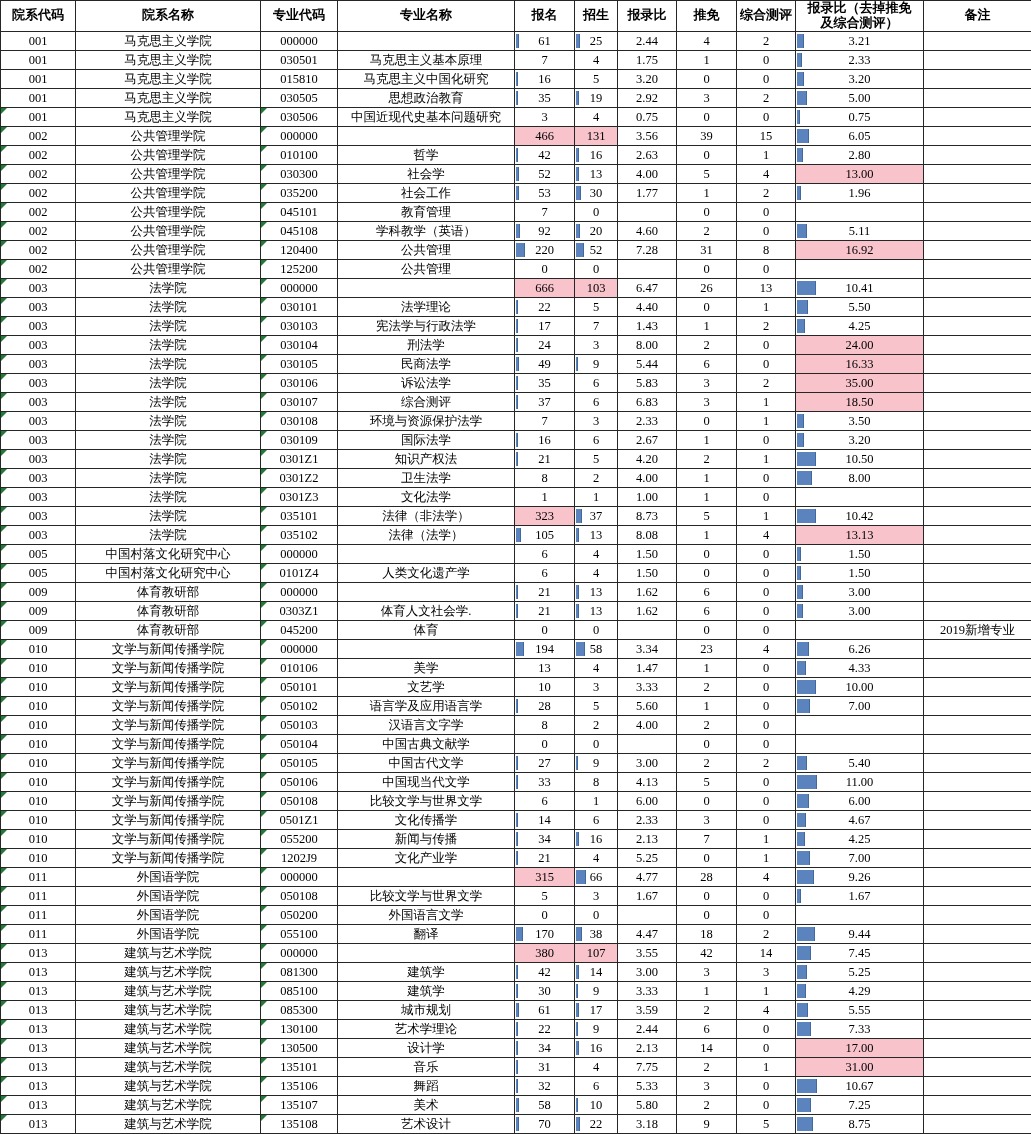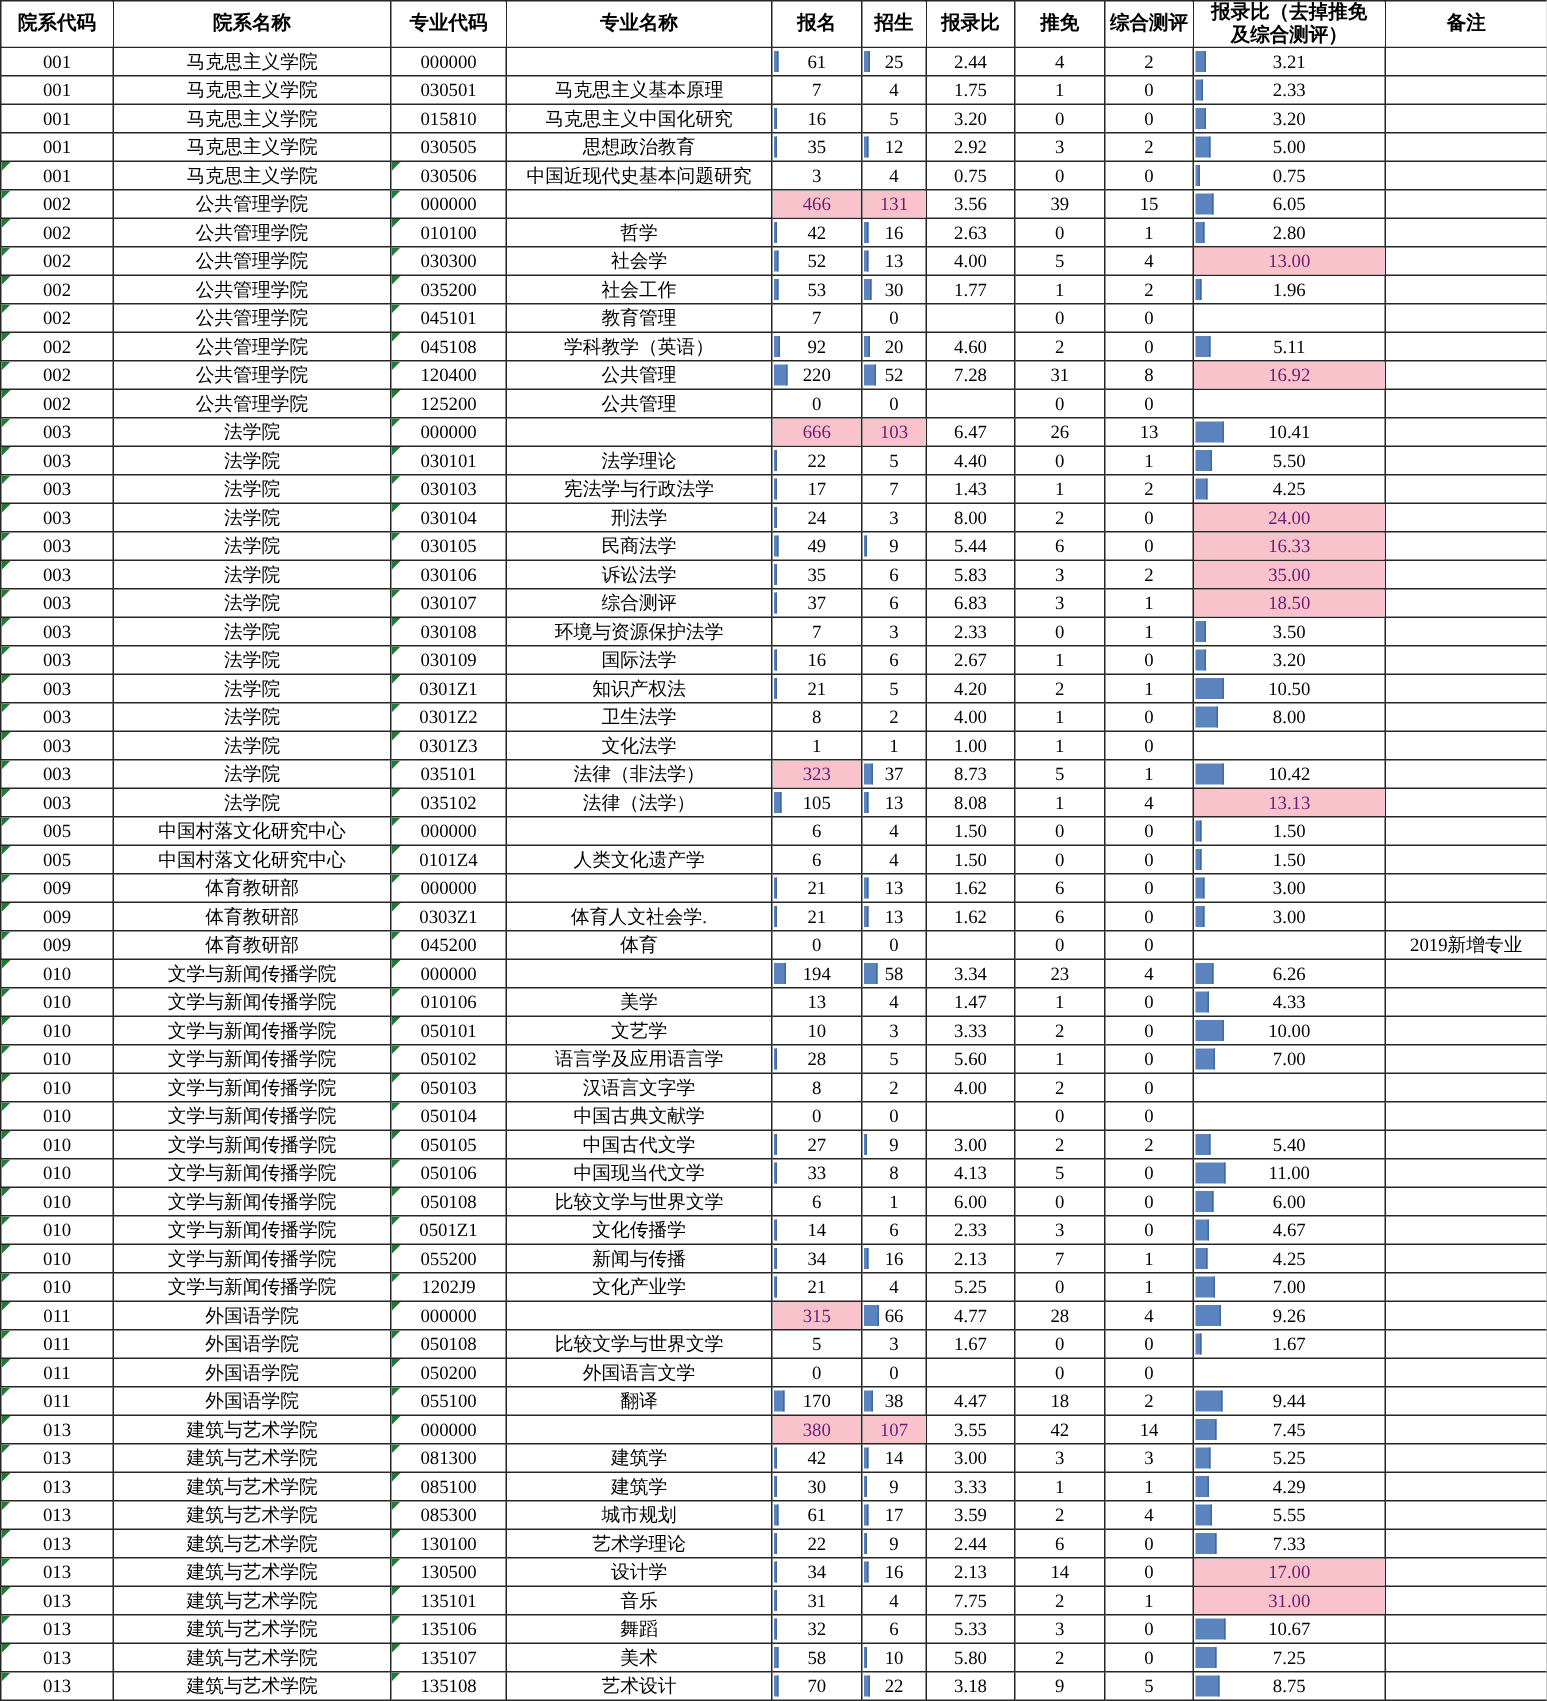--- a/index.html
+++ b/index.html
@@ -14,21 +14,21 @@
   }
   thead th{
     height:29px;font-weight:bold;font-size:13px;line-height:1.15;
     font-family:"Liberation Sans","DejaVu Sans",sans-serif;
     white-space:pre-line;background:#ffffff;
   }
   tbody tr{height:19px;}
   tbody td{font-size:12.5px;line-height:1;}
   td .ct{position:relative;z-index:2;}
   .hl{background:#F8C3CB;}
-  .hl .ct{color:#701a75;}
+  .hl .ct{color:#000000;}
   .bar{
     position:absolute;z-index:1;left:1px;top:2px;bottom:2px;
     background:#5B84BE;border-right:1px solid #41699e;
   }
   .tri{
     position:absolute;z-index:3;left:0;top:0;width:0;height:0;
     border-top:6px solid #217A36;border-right:6px solid transparent;
   }
   .watermark{
     position:absolute;z-index:9;top:1072px;left:816px;width:215px;
@@ -111,21 +111,21 @@
           <td><span class="ct">0</span></td>
           <td><span class="bar" style="width: 5.6px;"></span><span class="ct">3.20</span></td>
           <td><span class="ct"></span></td>
         </tr>
         <tr>
           <td><span class="ct">001</span></td>
           <td><span class="ct">马克思主义学院</span></td>
           <td><span class="ct">030505</span></td>
           <td><span class="ct">思想政治教育</span></td>
           <td><span class="bar" style="width: 1.225px;"></span><span class="ct">35</span></td>
-          <td><span class="bar" style="width: 1.56px;"></span><span class="ct">12</span></td>
+          <td><span class="bar" style="width: 1.56px;"></span><span class="ct">19</span></td>
           <td><span class="ct">2.92</span></td>
           <td><span class="ct">3</span></td>
           <td><span class="ct">2</span></td>
           <td><span class="bar" style="width: 8.75px;"></span><span class="ct">5.00</span></td>
           <td><span class="ct"></span></td>
         </tr>
         <tr>
           <td><span class="tri"></span><span class="ct">001</span></td>
           <td><span class="ct">马克思主义学院</span></td>
           <td><span class="tri"></span><span class="ct">030506</span></td>

